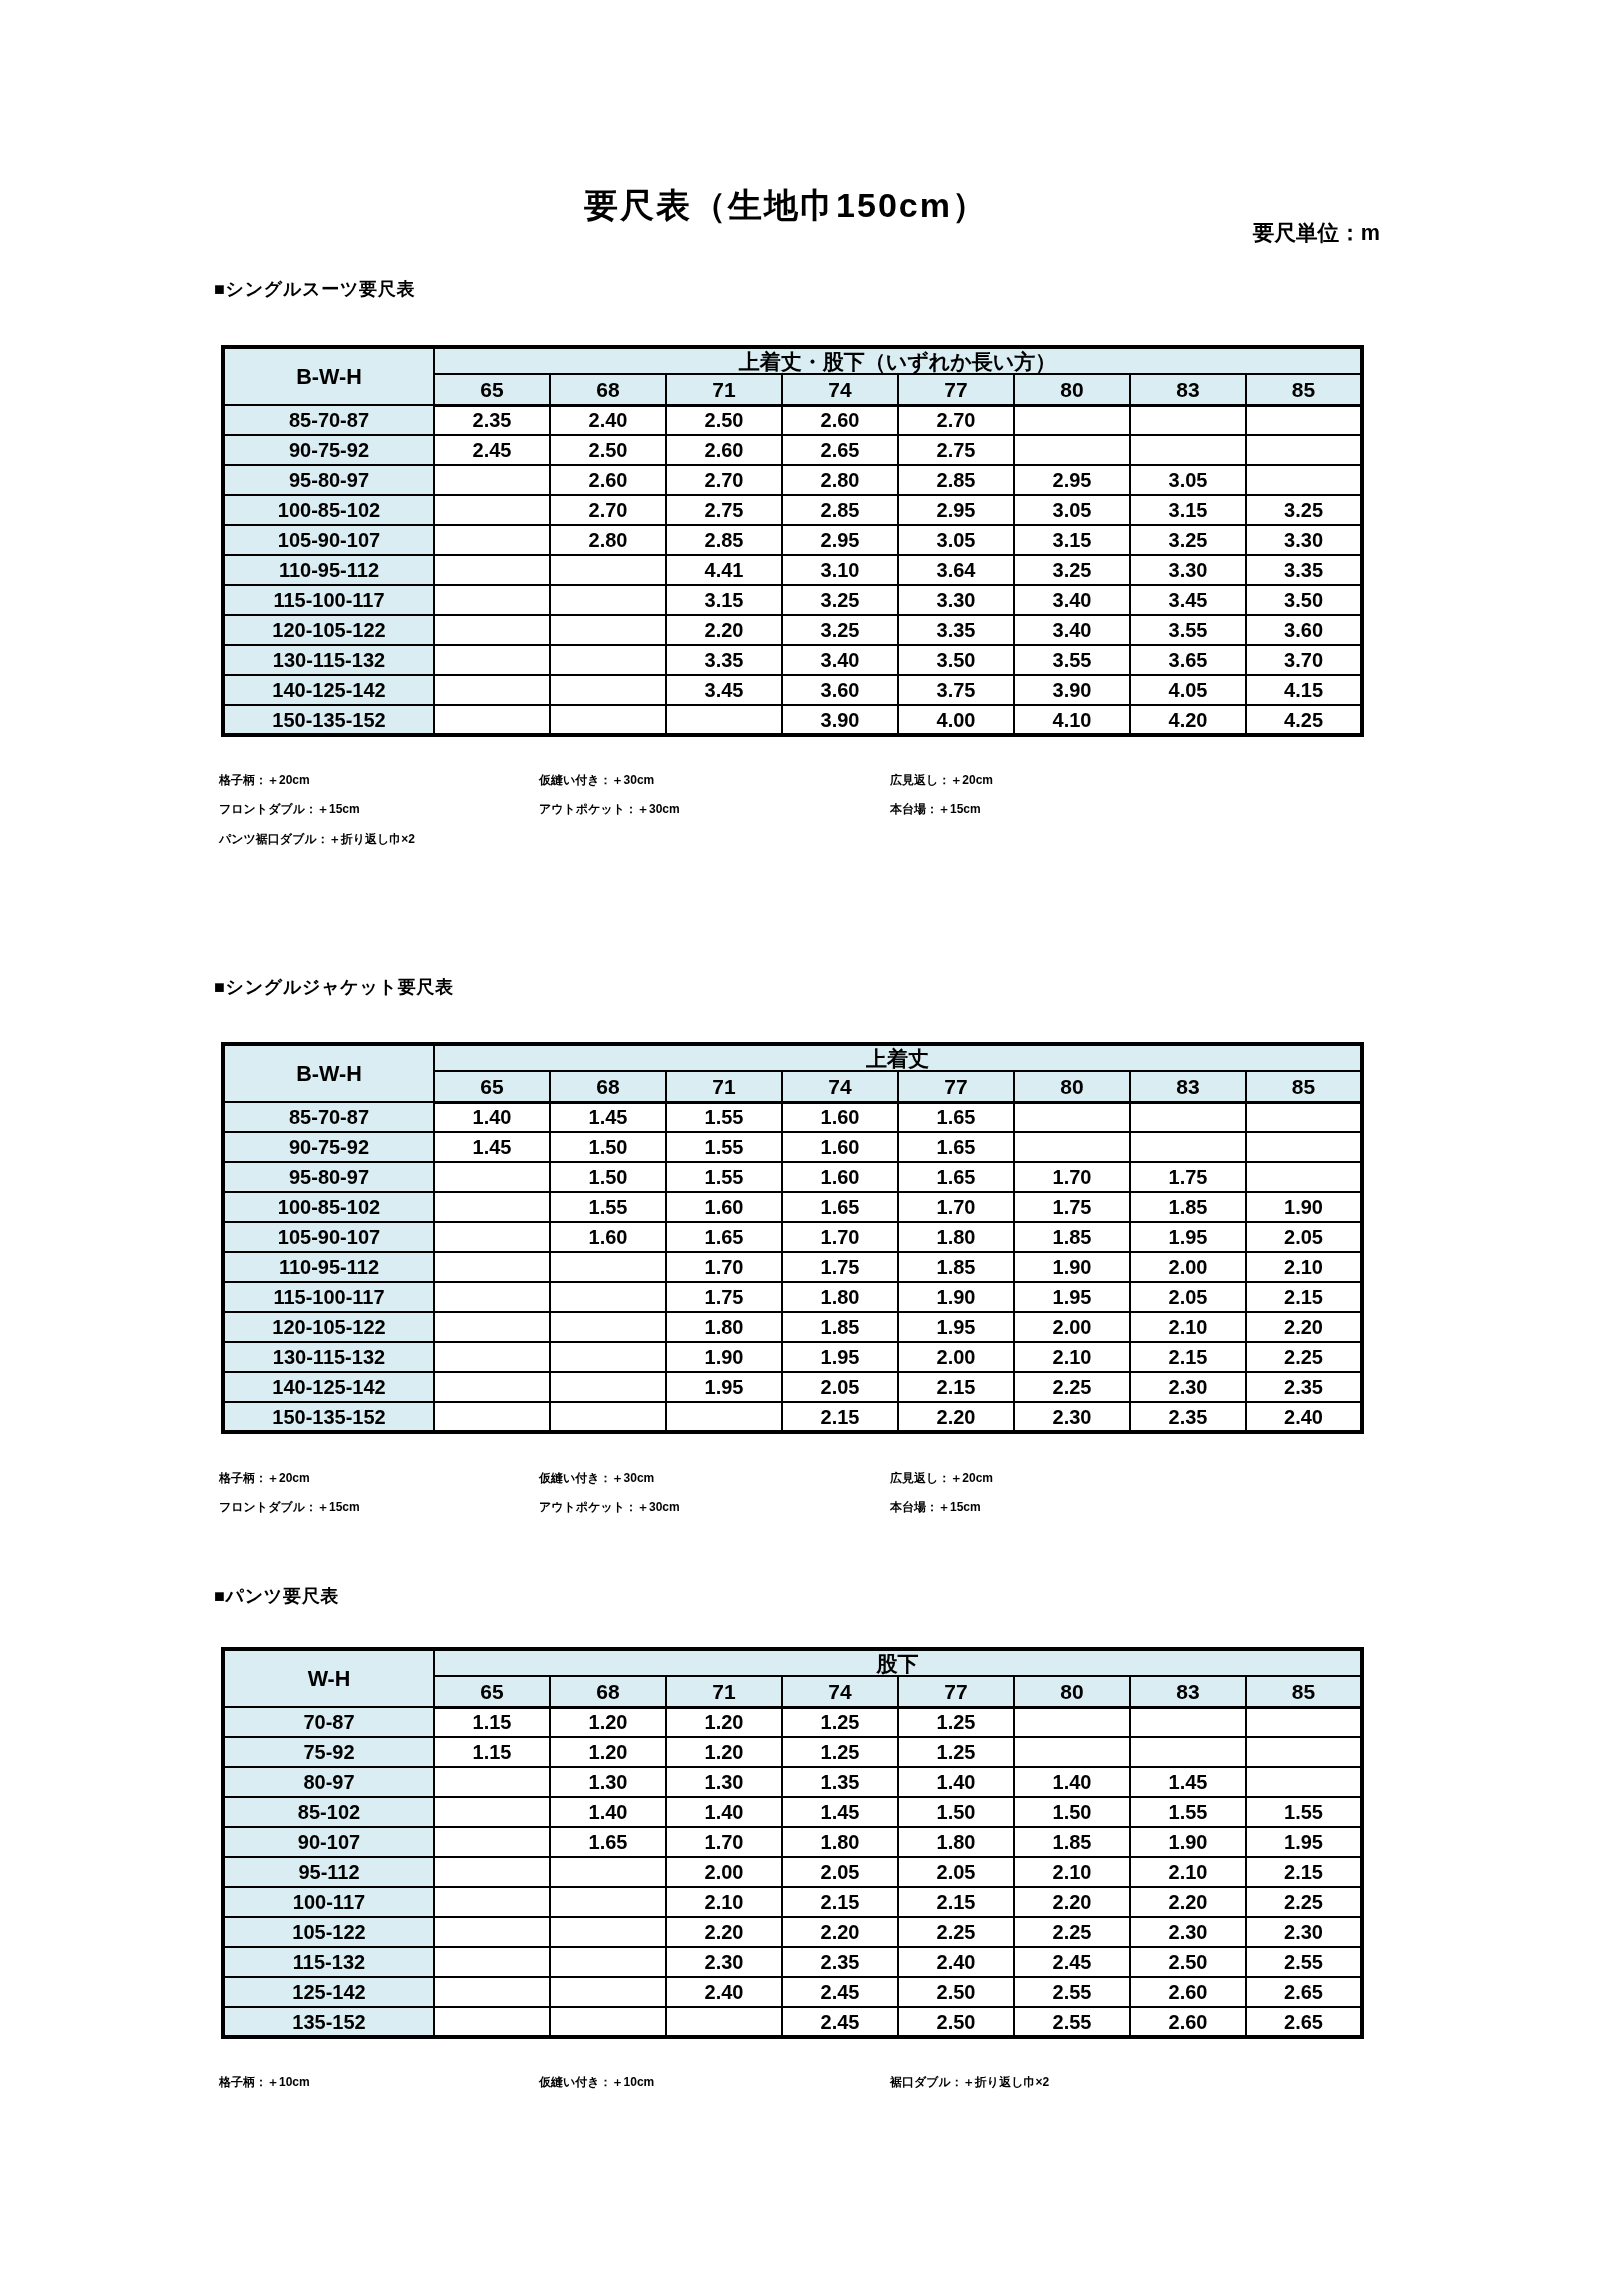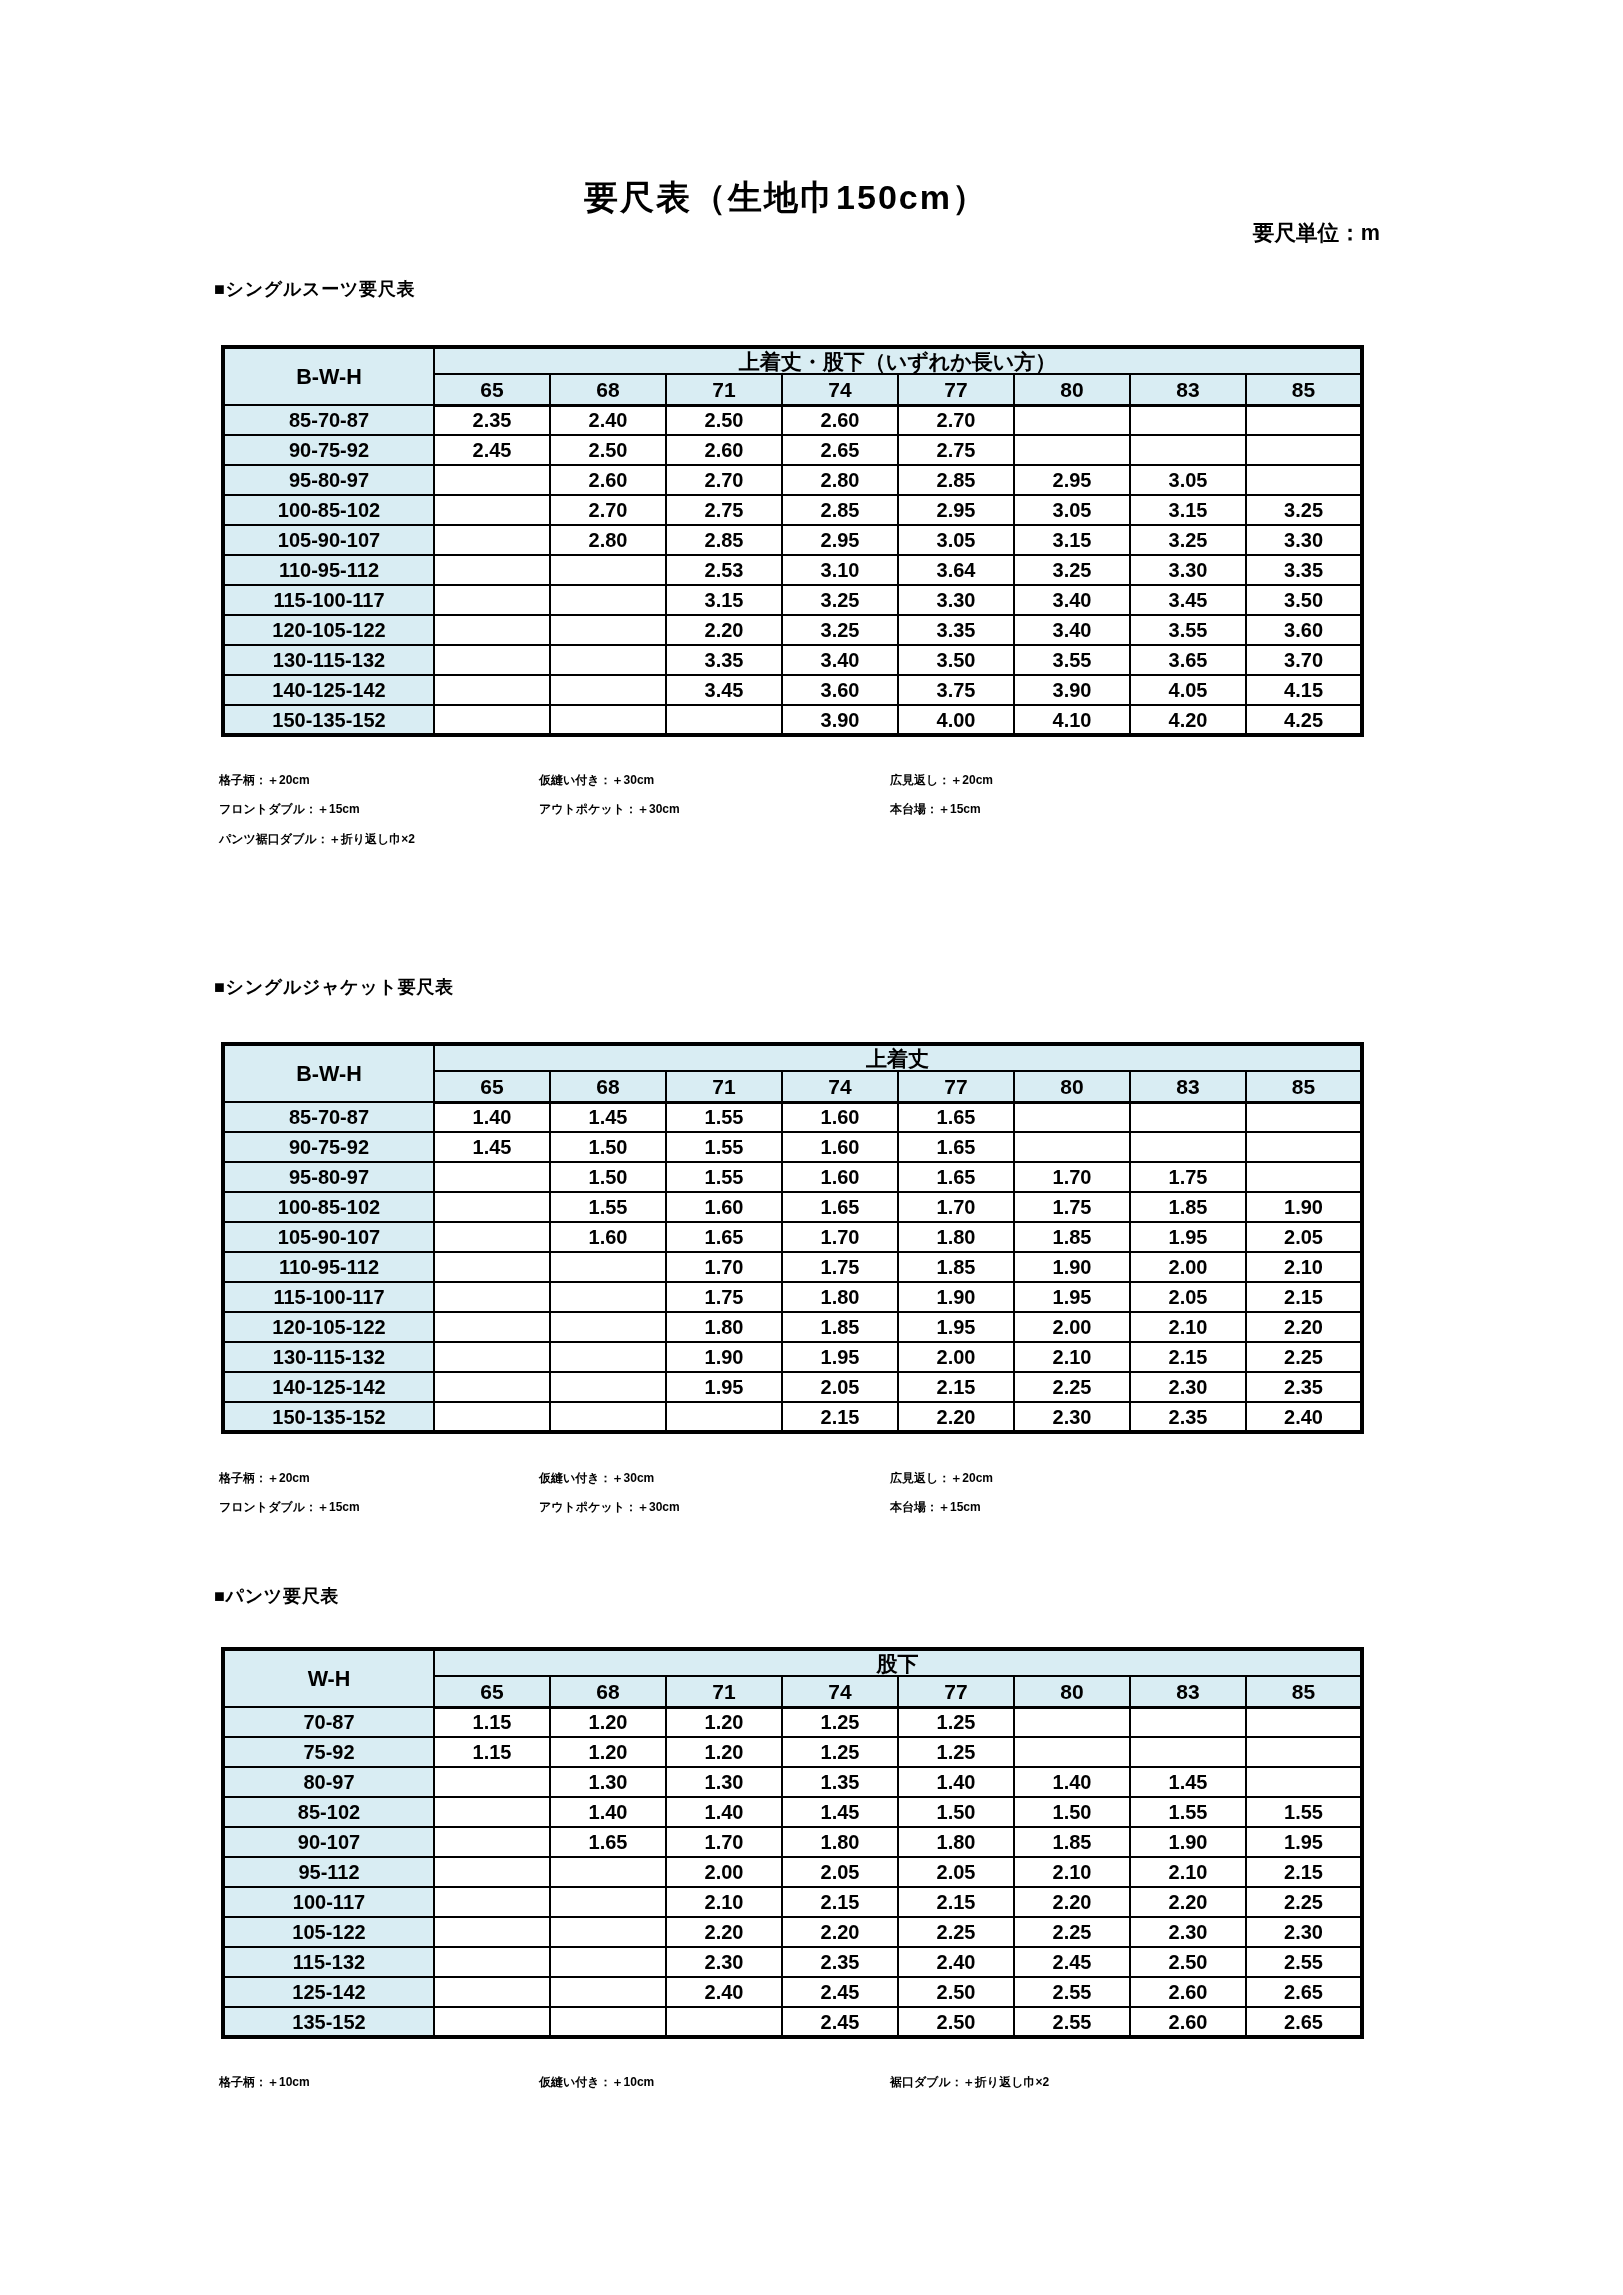--- a/index.html
+++ b/index.html
@@ -11,21 +11,21 @@
   html,body{margin:0;padding:0;}
   body{
     width:1623px;height:2295px;
     background:var(--bg);
     font-family:"Liberation Sans","DejaVu Sans",sans-serif;
     color:#000;
   }
   .page{position:relative;width:1623px;height:2295px;background:var(--bg);overflow:hidden;}
 
   .title{
-    position:absolute;left:0;top:175px;width:1572px;
+    position:absolute;left:0;top:183px;width:1572px;
     text-align:center;font-size:34px;font-weight:bold;letter-spacing:2px;
   }
   .unit-note{
     position:absolute;top:218px;left:1118px;width:262px;
     text-align:right;font-size:21.6px;font-weight:bold;
   }
   .heading{
     position:absolute;left:214px;
     font-size:18px;font-weight:bold;letter-spacing:0.7px;
   }
@@ -163,21 +163,21 @@
           <td class="val">2.95</td>
           <td class="val">3.05</td>
           <td class="val">3.15</td>
           <td class="val">3.25</td>
           <td class="val">3.30</td>
         </tr>
         <tr>
           <th class="hdr row-label">110-95-112</th>
           <td class="val"></td>
           <td class="val"></td>
-          <td class="val">2.53</td>
+          <td class="val">4.41</td>
           <td class="val">3.10</td>
           <td class="val">3.64</td>
           <td class="val">3.25</td>
           <td class="val">3.30</td>
           <td class="val">3.35</td>
         </tr>
         <tr>
           <th class="hdr row-label">115-100-117</th>
           <td class="val"></td>
           <td class="val"></td>

